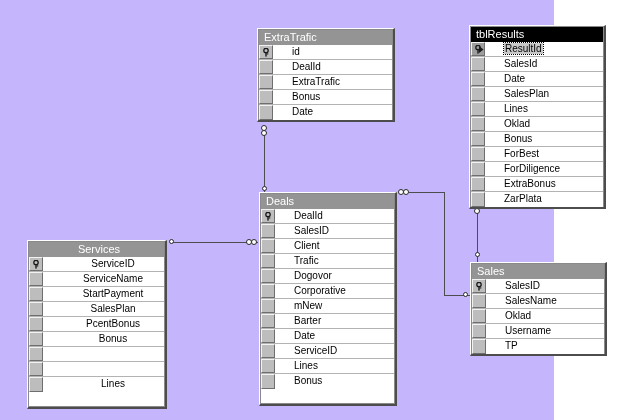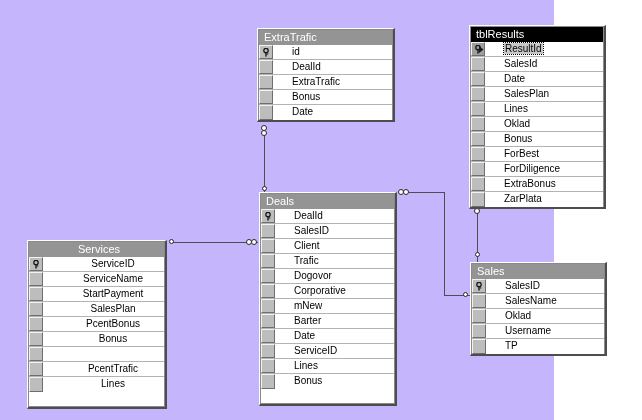--- a/index.html
+++ b/index.html
@@ -382,21 +382,20 @@
           </div>
           <div class="field">
             <div class="sel"></div>
             <div class="fname"><span>Bonus</span></div>
           </div>
           <div class="field">
             <div class="sel"></div>
           </div>
           <div class="field">
             <div class="sel"></div>
-            <div class="fname"><span>PcentTrafic</span></div>
           </div>
           <div class="field">
             <div class="sel"></div>
             <div class="fname"><span>Lines</span></div>
           </div>
         </div>
     </div>
   </div>
 
   <div class="tbl" style="left: 470px; top: 262px; width: 137px; height: 94px;">

